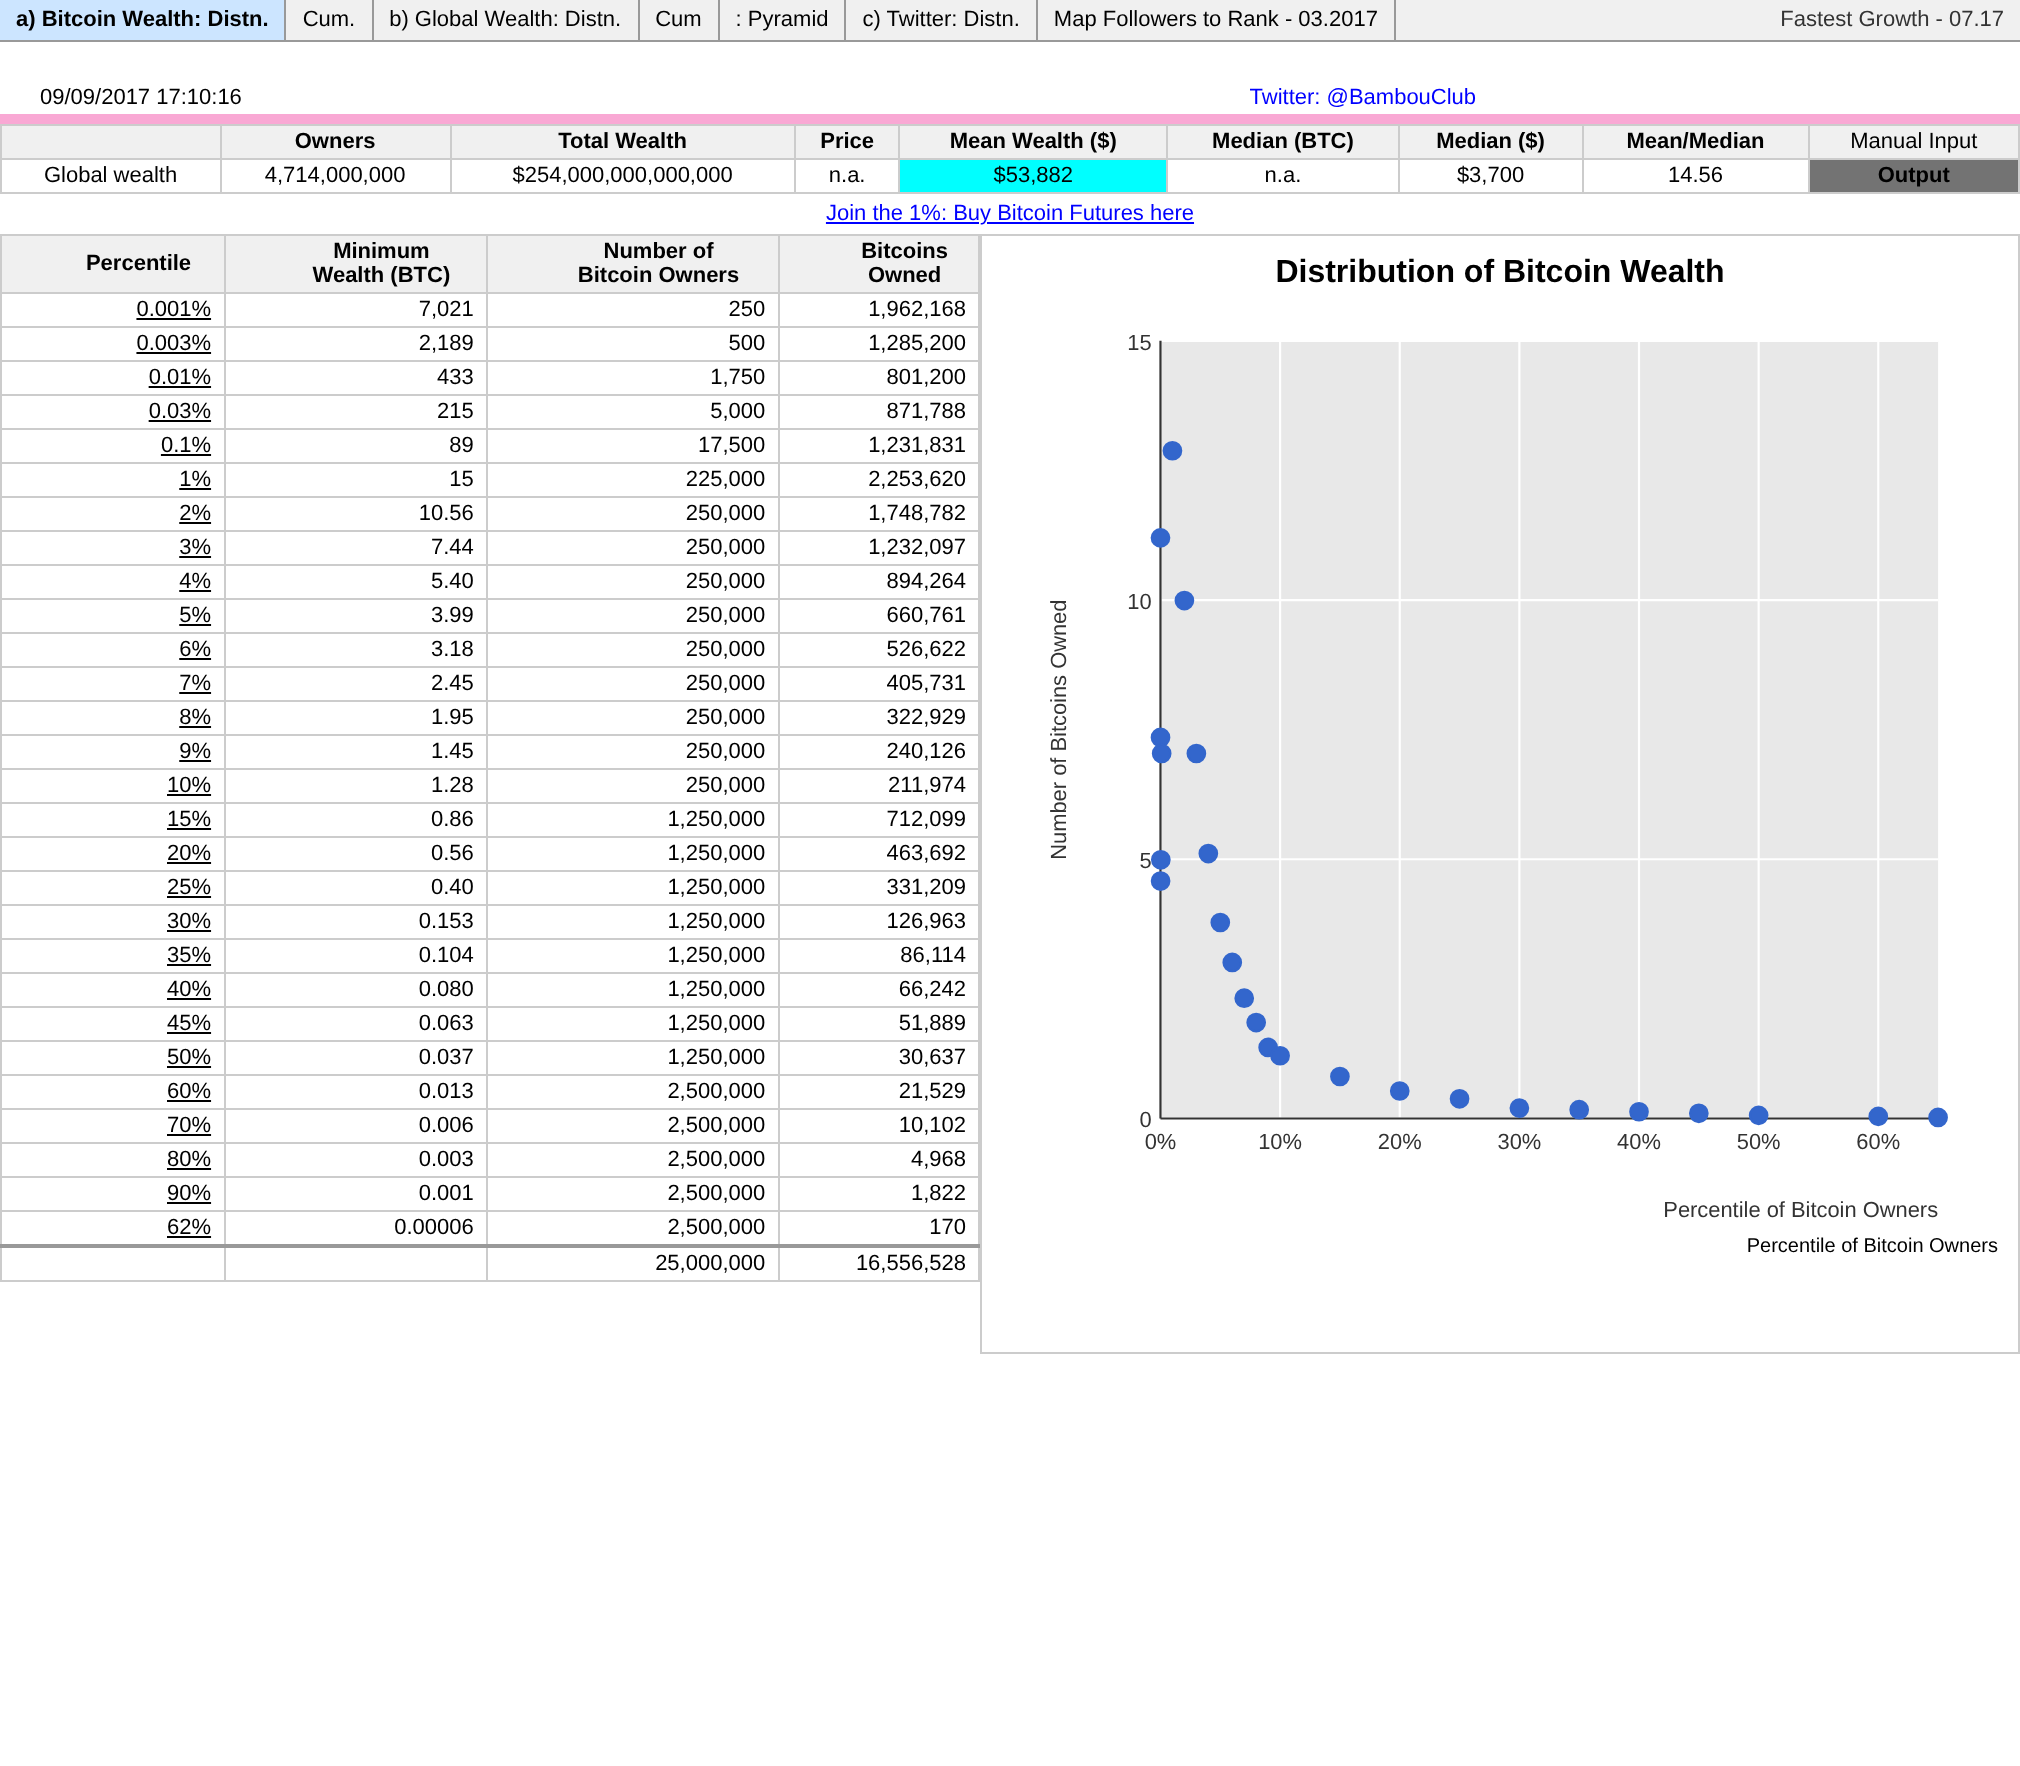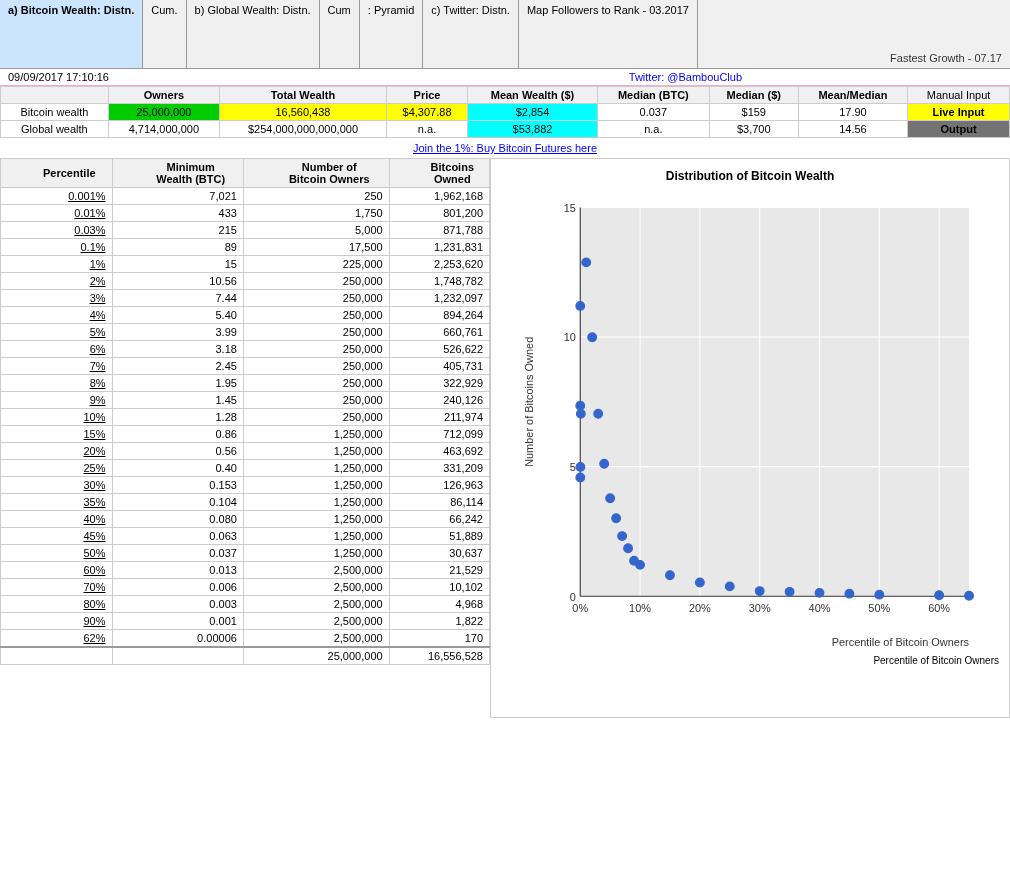--- a/index.html
+++ b/index.html
@@ -11,41 +11,41 @@
       align-items: stretch;
       border-bottom: 1px solid #999;
       background: #f0f0f0;
     }
     .nav-tab {
       padding: 4px 8px;
       border-right: 1px solid #999;
       cursor: pointer;
       white-space: nowrap;
       display: flex;
-      align-items: flex-start;
+      align-items: flex-end;
     }
     .nav-tab.active {
       background: #cce5ff;
       font-weight: bold;
     }
     .nav-spacer { flex: 1; }
     .fastest-growth {
       padding: 4px 8px;
       color: #333;
       display: flex;
       align-items: center;
-      margin-top: 48px;
     }
 
     
     .info-row {
       display: flex;
       align-items: center;
-      padding: 2px 8px;
-      border-bottom: 1px solid #f9a8d4;
+      padding: 2px 20px;
+      border-bottom: 5px solid #f9a8d4;
+      margin-top: 20px;
     }
     .info-date { margin-right: auto; }
     .twitter-link { color: blue; text-decoration: none; margin: 0 auto; }
 
     
     .stats-table {
       width: 100%;
       border-collapse: collapse;
       margin-bottom: 0;
       border-radius: 19px;
@@ -101,21 +101,21 @@
     .chart-container {
       flex: 1;
       border: 1px solid #ccc;
       padding: 10px;
       position: relative;
       min-height: 560px;
     }
     .chart-title {
       text-align: center;
       font-weight: bold;
-      font-size: 12px;
+      font-size: 16px;
       margin-bottom: 8px;
     }
     .chart-area {
       position: relative;
       width: 100%;
       height: 460px;
     }
     svg.chart-svg {
       width: 100%;
       height: 100%;
@@ -167,31 +167,20 @@
       <th>Total Wealth</th>
       <th>Price</th>
       <th>Mean Wealth ($)</th>
       <th>Median (BTC)</th>
       <th>Median ($)</th>
       <th>Mean/Median</th>
       <th class="manual-input-header">Manual Input</th>
     </tr>
   </thead>
   <tbody>
-    <tr>
-      <td>Bitcoin wealth</td>
-      <td class="cell-green">25,000,000</td>
-      <td class="cell-yellow">16,560,438</td>
-      <td class="cell-yellow">$4,307.88</td>
-      <td class="cell-cyan">$2,854</td>
-      <td>0.037</td>
-      <td>$159</td>
-      <td>17.90</td>
-      <td class="cell-live">Live Input</td>
-    </tr>
     <tr>
       <td>Global wealth</td>
       <td>4,714,000,000</td>
       <td>$254,000,000,000,000</td>
       <td>n.a.</td>
       <td class="cell-cyan">$53,882</td>
       <td>n.a.</td>
       <td>$3,700</td>
       <td>14.56</td>
       <td class="cell-output">Output</td>
@@ -214,20 +203,26 @@
           <th>Number of<br>Bitcoin Owners</th>
           <th>Bitcoins<br>Owned</th>
         </tr>
       </thead>
       <tbody id="data-table-body">
       <tr>
       <td>0.001%</td>
       <td>7,021</td>
       <td>250</td>
       <td>1,962,168</td>
+    </tr>
+          <tr>
+      <td>0.003%</td>
+      <td>2,189</td>
+      <td>500</td>
+      <td>1,285,200</td>
     </tr>
           <tr>
       <td>0.01%</td>
       <td>433</td>
       <td>1,750</td>
       <td>801,200</td>
     </tr>
           <tr>
       <td>0.03%</td>
       <td>215</td>

